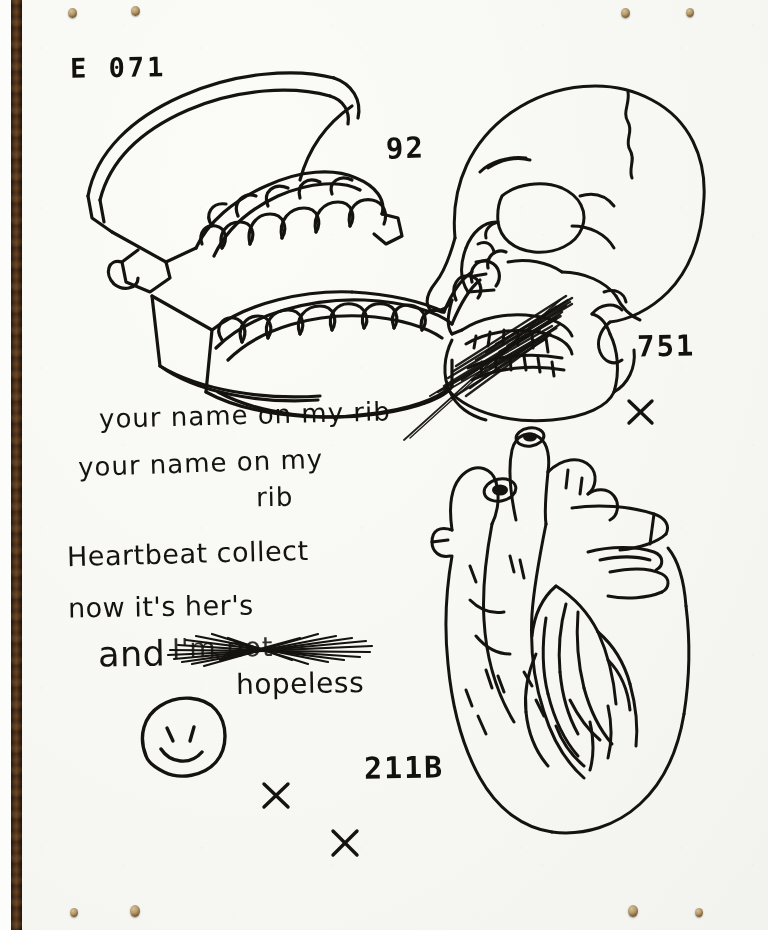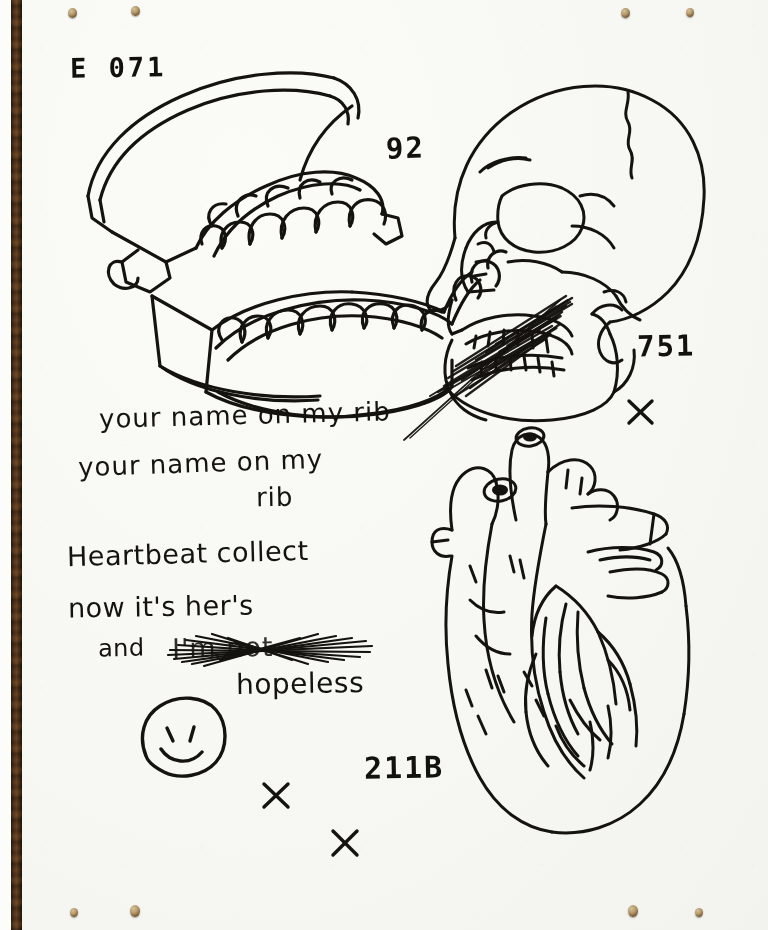--- a/index.html
+++ b/index.html
@@ -397,21 +397,21 @@
   <div class="hand" style="left:99px; top:400px; font-size:26px; letter-spacing:1px; transform:rotate(-1.5deg);">your name on my rib</div>
 
   <div class="hand" style="left:78px; top:448px; font-size:26px; letter-spacing:1px; transform:rotate(-2deg);">your name on my</div>
 
   <div class="hand" style="left:256px; top:482px; font-size:26px; letter-spacing:1px; transform:rotate(-1deg);">rib</div>
 
   <div class="hand" style="left:67px; top:538px; font-size:27px; letter-spacing:0.5px; transform:rotate(-1.5deg);">Heartbeat collect</div>
 
   <div class="hand" style="left:68px; top:591px; font-size:27px; letter-spacing:0.5px; transform:rotate(-1deg);">now it's her's</div>
 
-  <div class="hand" style="left:98px; top:634px; font-size:24px; letter-spacing:0.5px; transform:rotate(-1deg);">and</div>
+  <div class="hand" style="left:98px; top:634px; font-size:35px; letter-spacing:0.5px; transform:rotate(-1deg);">and</div>
 
   <div class="hand" style="left:172px; top:632px; font-size:27px; letter-spacing:1px; transform:rotate(-1deg); opacity:.88;">I'm not</div>
 
   <div class="hand" style="left:236px; top:667px; font-size:28px; letter-spacing:0.5px; transform:rotate(-1deg);">hopeless</div>
 
   <div id="tack-layer">
       <div class="tack" style="left: 67.5px; top: 7.5px; width: 9px; height: 10.35px;"></div>
       <div class="tack" style="left: 130.5px; top: 5.5px; width: 9px; height: 10.35px;"></div>
       <div class="tack" style="left: 620.5px; top: 7.5px; width: 9px; height: 10.35px;"></div>
       <div class="tack" style="left: 686px; top: 8px; width: 8px; height: 9.2px;"></div>

